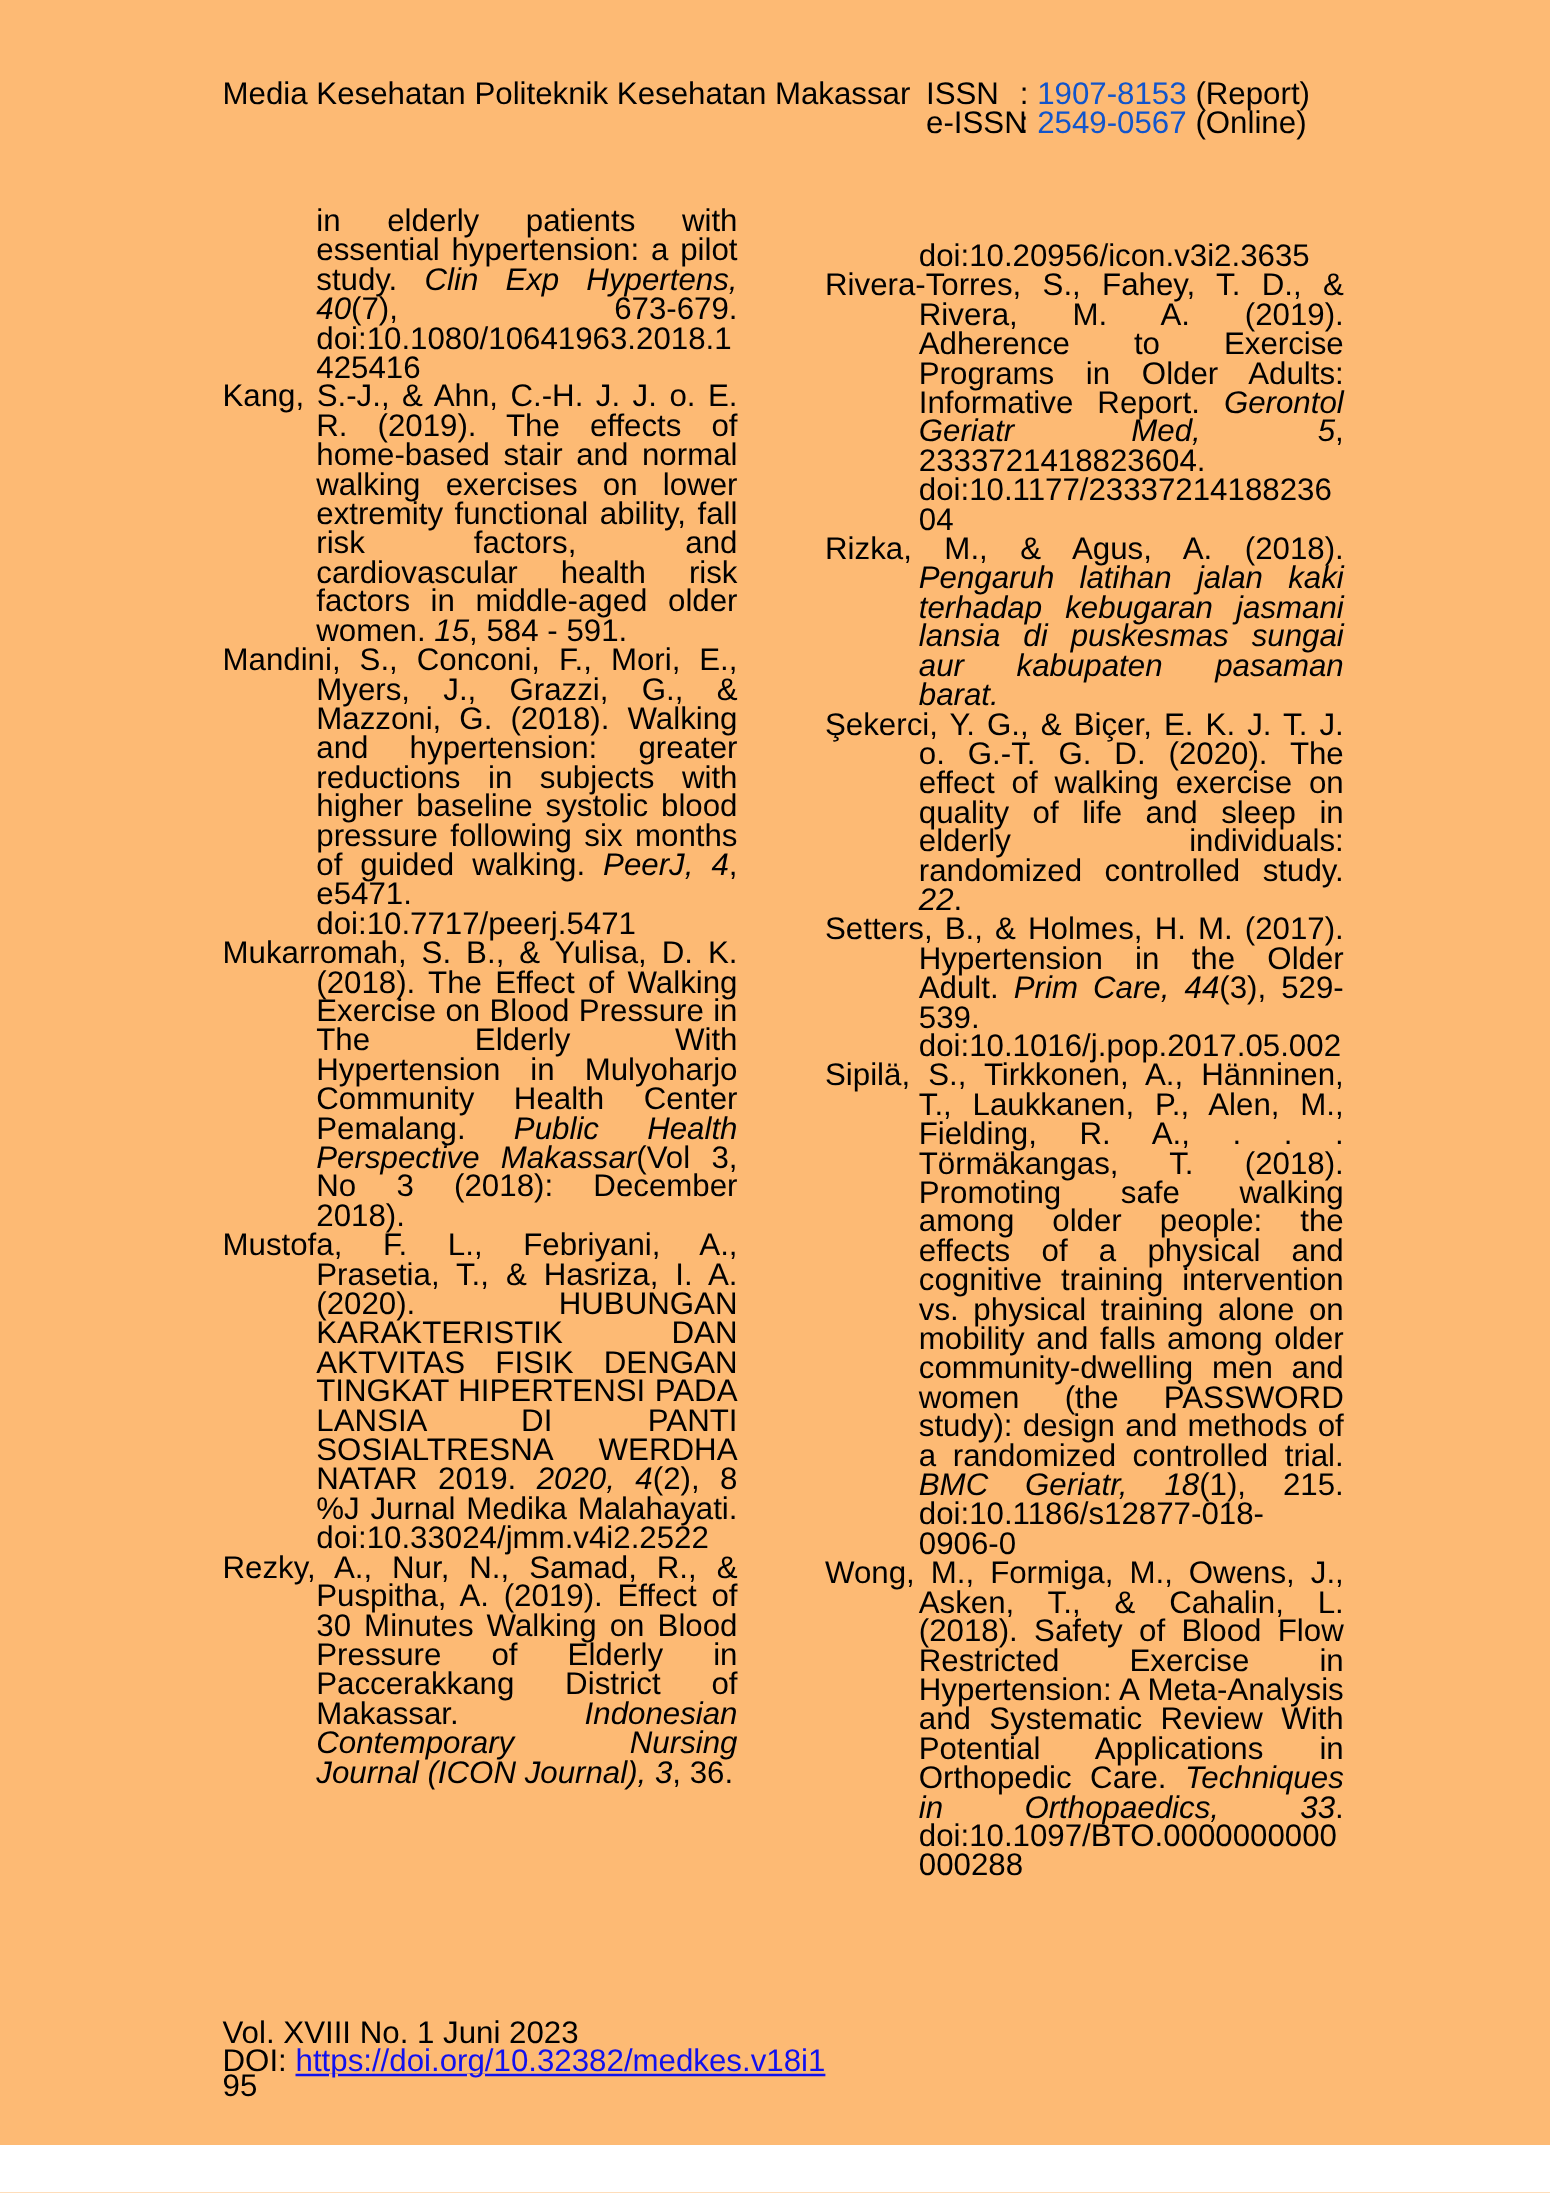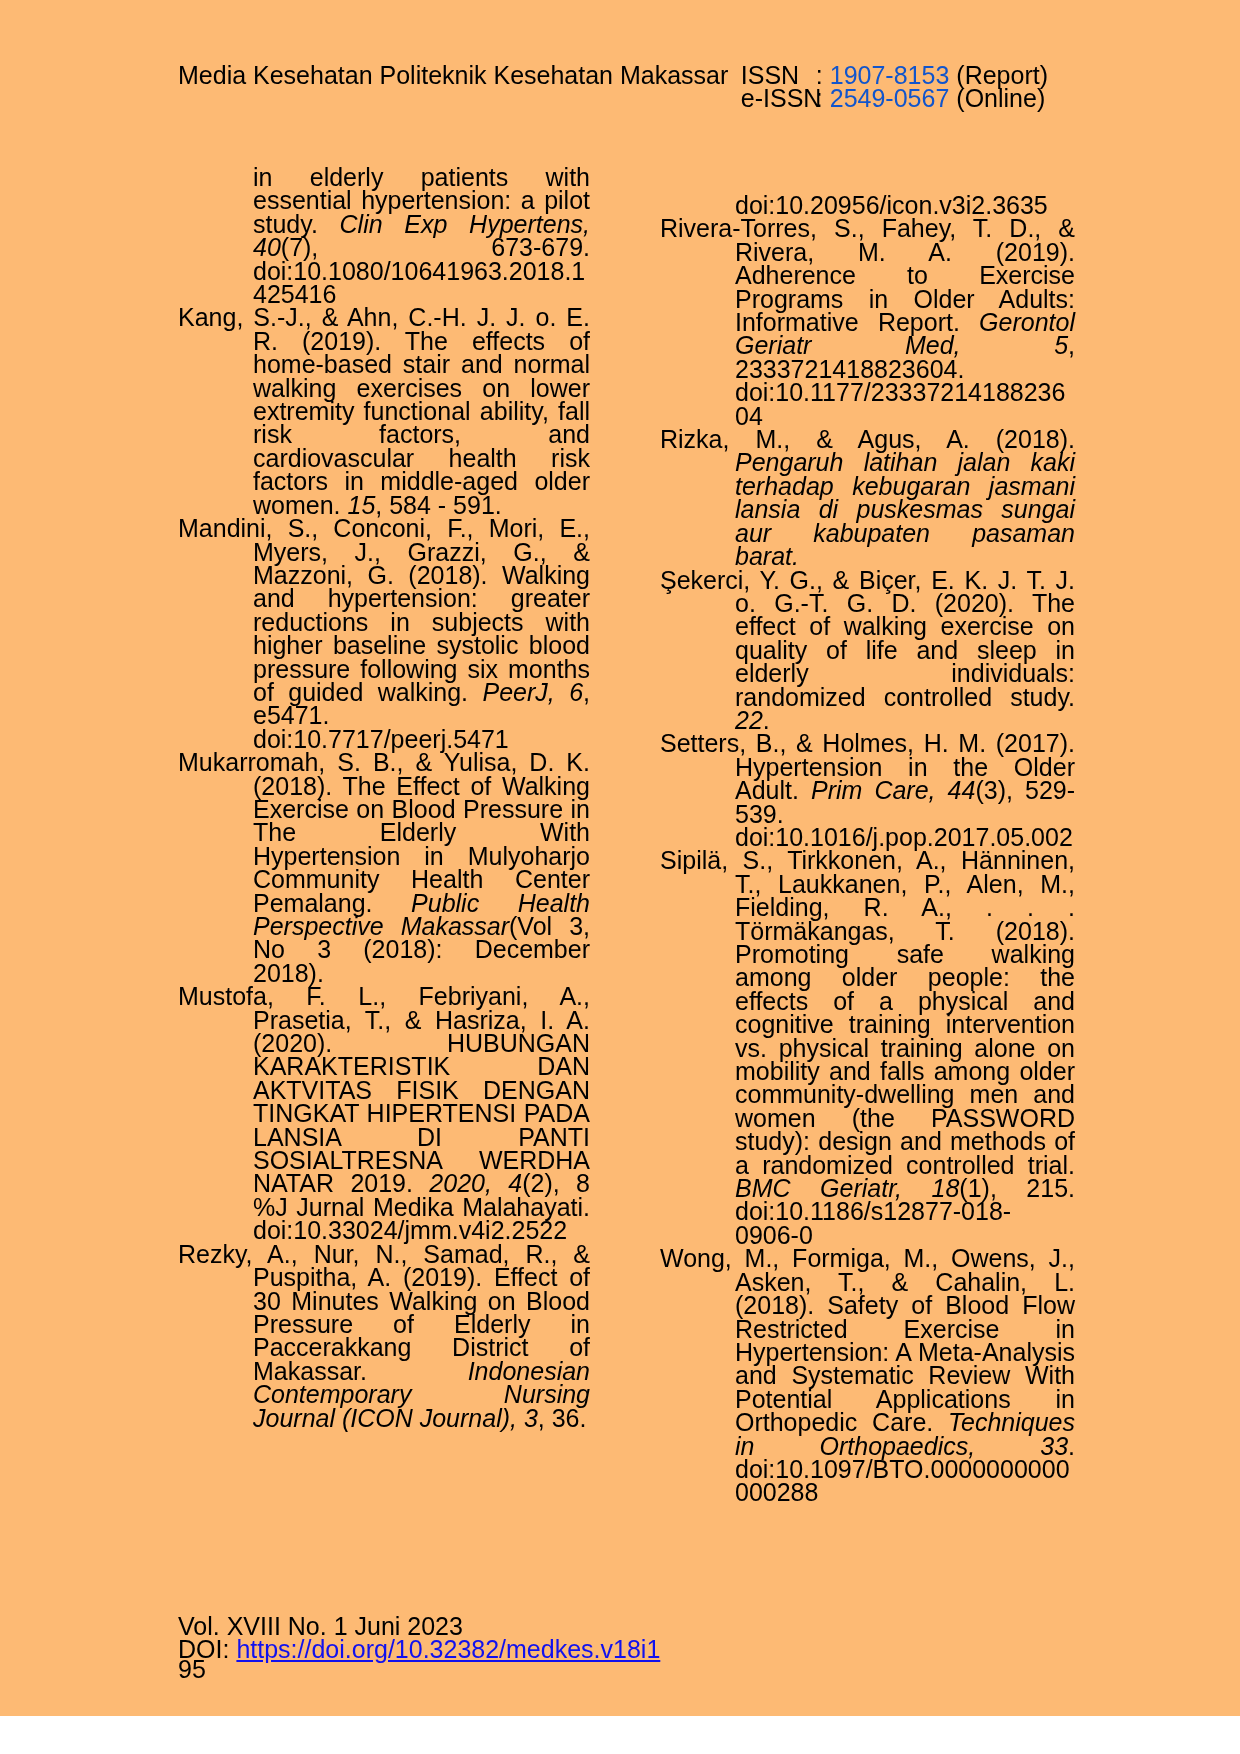--- a/index.html
+++ b/index.html
@@ -87,21 +87,21 @@
       <div class="issn-row">
         <span class="issn-label">e-ISSN</span><span class="issn-sep">:</span><span class="issn-number">2549-0567</span><span class="issn-note">(Online)</span>
       </div>
     </div>
   </header>
 
   <main class="columns">
     <section class="col left" id="col-left">
         <p class="ref continuation"><span>in elderly patients with essential hypertension: a pilot study. </span><em>Clin Exp Hypertens, 40</em><span>(7), 673-679. doi:10.1080/10641963.2018.1425416</span></p>
         <p class="ref"><span>Kang, S.-J., &amp; Ahn, C.-H. J. J. o. E. R. (2019). The effects of home-based stair and normal walking exercises on lower extremity functional ability, fall risk factors, and cardiovascular health risk factors in middle-aged older women. </span><em>15</em><span>, 584 - 591.</span></p>
-        <p class="ref"><span>Mandini, S., Conconi, F., Mori, E., Myers, J., Grazzi, G., &amp; Mazzoni, G. (2018). Walking and hypertension: greater reductions in subjects with higher baseline systolic blood pressure following six months of guided walking. </span><em>PeerJ, 6</em><span>, e5471. doi:10.7717/peerj.5471</span></p>
+        <p class="ref"><span>Mandini, S., Conconi, F., Mori, E., Myers, J., Grazzi, G., &amp; Mazzoni, G. (2018). Walking and hypertension: greater reductions in subjects with higher baseline systolic blood pressure following six months of guided walking. </span><em>PeerJ, 4</em><span>, e5471. doi:10.7717/peerj.5471</span></p>
         <p class="ref"><span>Mukarromah, S. B., &amp; Yulisa, D. K. (2018). The Effect of Walking Exercise on Blood Pressure in The Elderly With Hypertension in Mulyoharjo Community Health Center Pemalang. </span><em>Public Health Perspective Makassar</em><span>(Vol 3, No 3 (2018): December 2018).</span></p>
         <p class="ref"><span>Mustofa, F. L., Febriyani, A., Prasetia, T., &amp; Hasriza, I. A. (2020). HUBUNGAN KARAKTERISTIK DAN AKTVITAS FISIK DENGAN TINGKAT HIPERTENSI PADA LANSIA DI PANTI SOSIALTRESNA WERDHA NATAR 2019. </span><em>2020, 4</em><span>(2), 8 %J Jurnal Medika Malahayati. doi:10.33024/jmm.v4i2.2522</span></p>
         <p class="ref"><span>Rezky, A., Nur, N., Samad, R., &amp; Puspitha, A. (2019). Effect of 30 Minutes Walking on Blood Pressure of Elderly in Paccerakkang District of Makassar. </span><em>Indonesian Contemporary Nursing Journal (ICON Journal), 3</em><span>, 36.</span></p>
       </section>
     <section class="col right" id="col-right">
         <p class="ref continuation"><span>doi:10.20956/icon.v3i2.3635</span></p>
         <p class="ref"><span>Rivera-Torres, S., Fahey, T. D., &amp; Rivera, M. A. (2019). Adherence to Exercise Programs in Older Adults: Informative Report. </span><em>Gerontol Geriatr Med, 5</em><span>, 2333721418823604. doi:10.1177/2333721418823604</span></p>
         <p class="ref"><span>Rizka, M., &amp; Agus, A. (2018). </span><em>Pengaruh latihan jalan kaki terhadap kebugaran jasmani lansia di puskesmas sungai aur kabupaten pasaman barat.</em></p>
         <p class="ref"><span>Şekerci, Y. G., &amp; Biçer, E. K. J. T. J. o. G.-T. G. D. (2020). The effect of walking exercise on quality of life and sleep in elderly individuals: randomized controlled study. </span><em>22</em><span>.</span></p>
         <p class="ref"><span>Setters, B., &amp; Holmes, H. M. (2017). Hypertension in the Older Adult. </span><em>Prim Care, 44</em><span>(3), 529-539. doi:10.1016/j.pop.2017.05.002</span></p>

